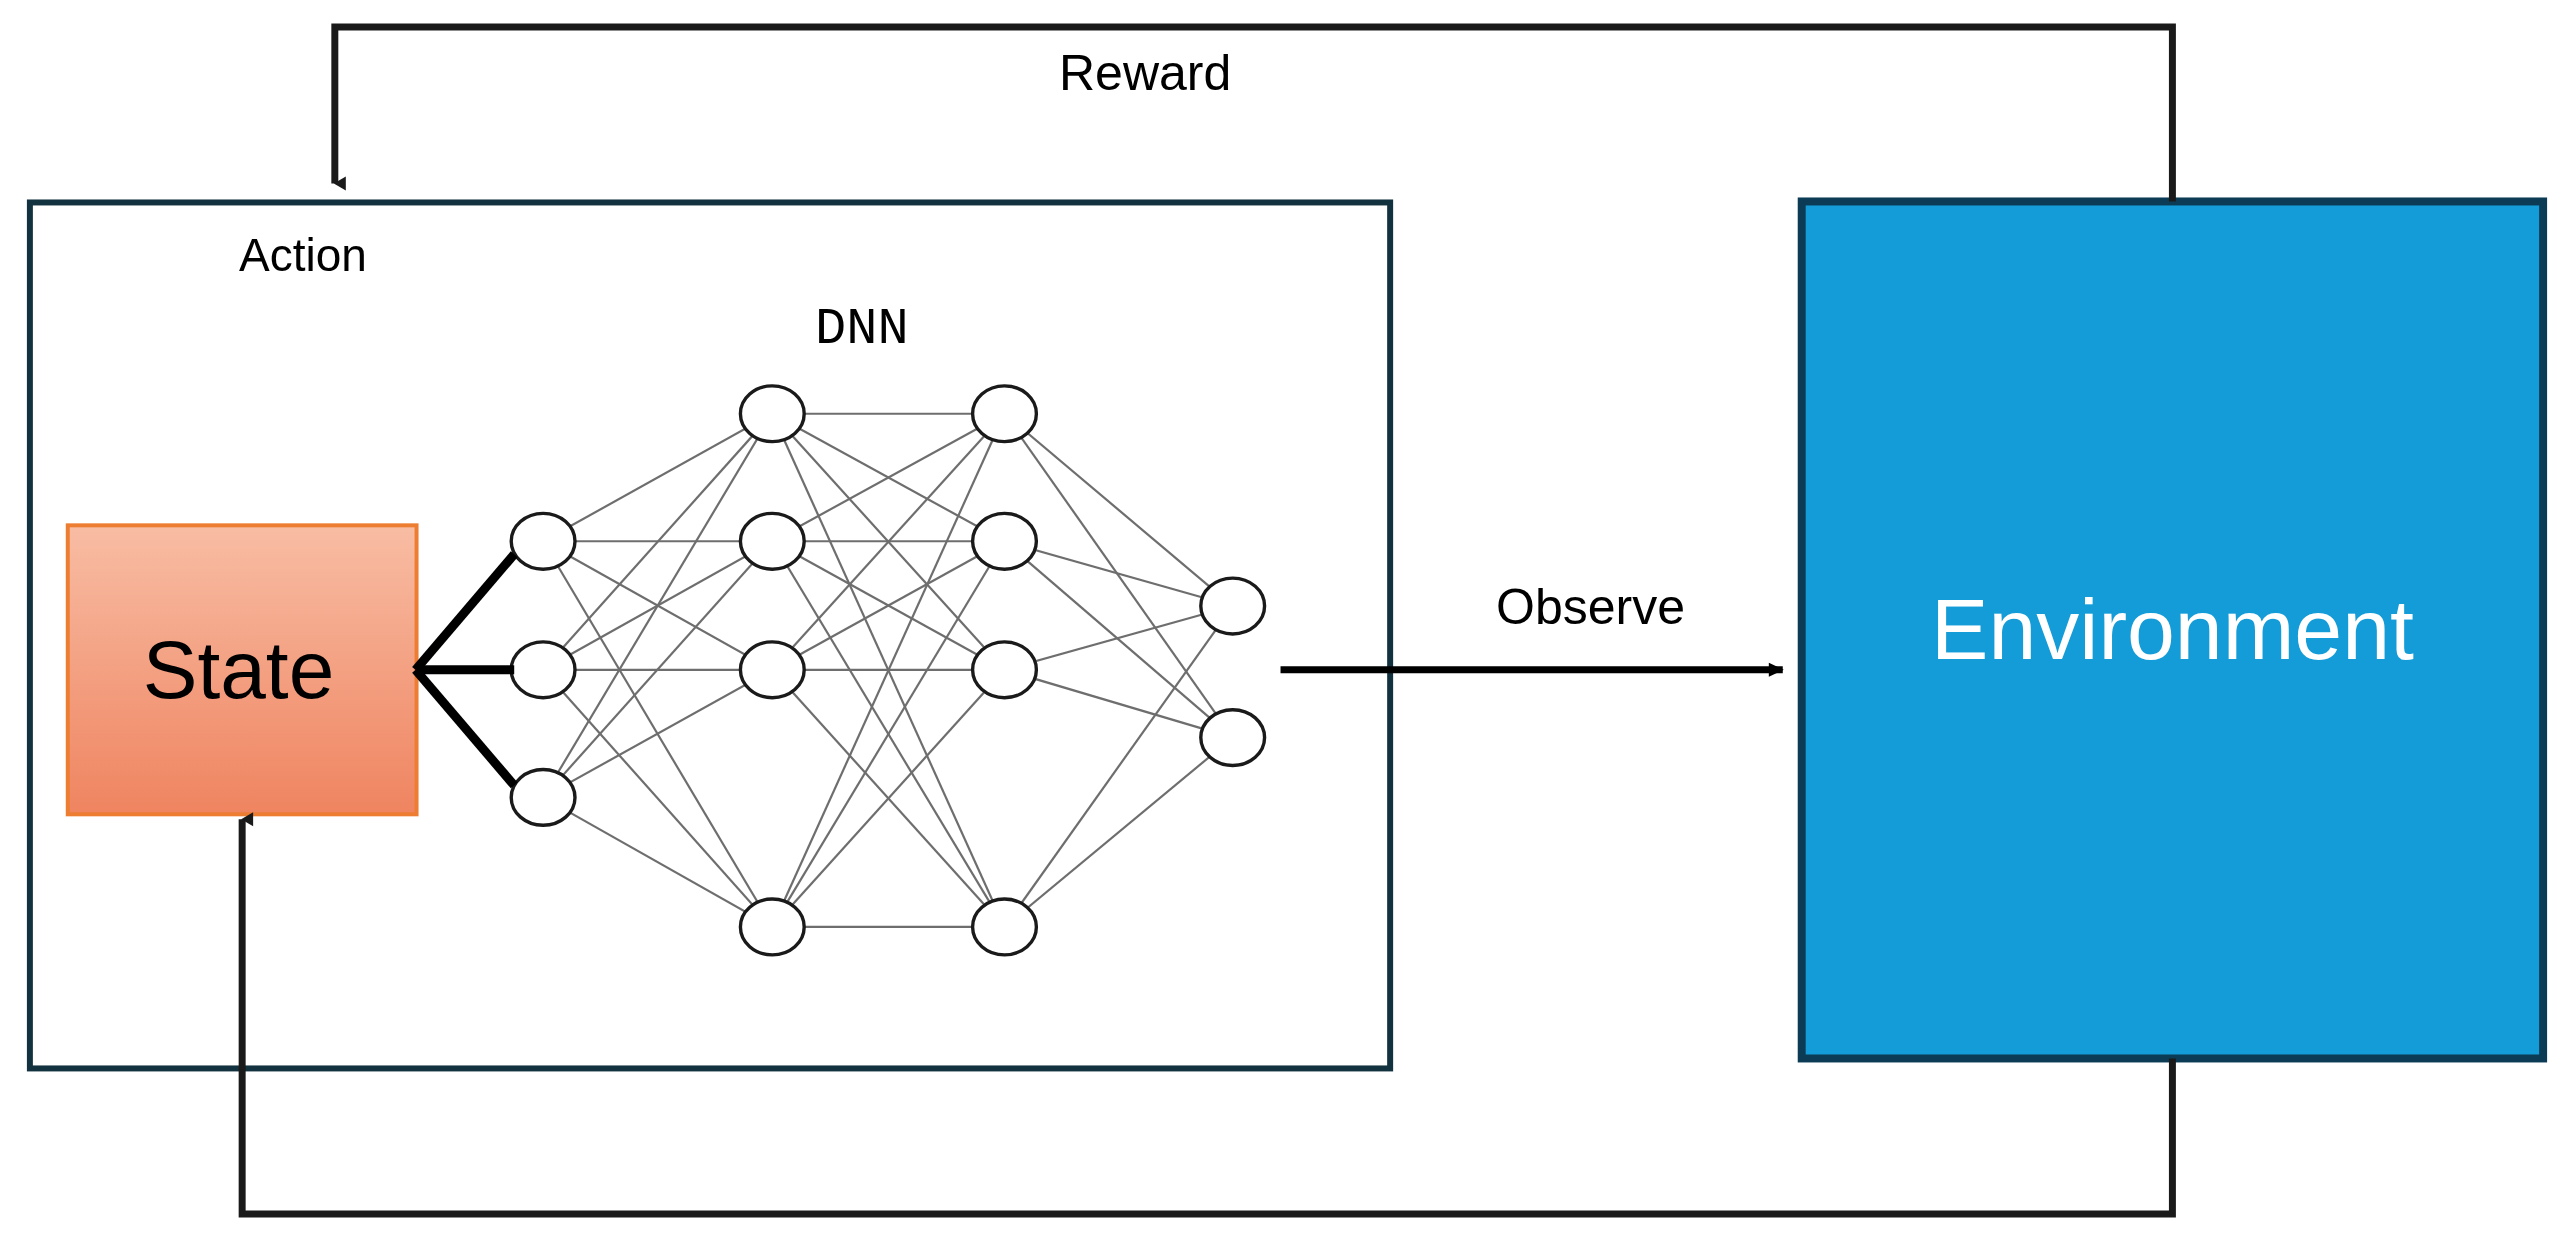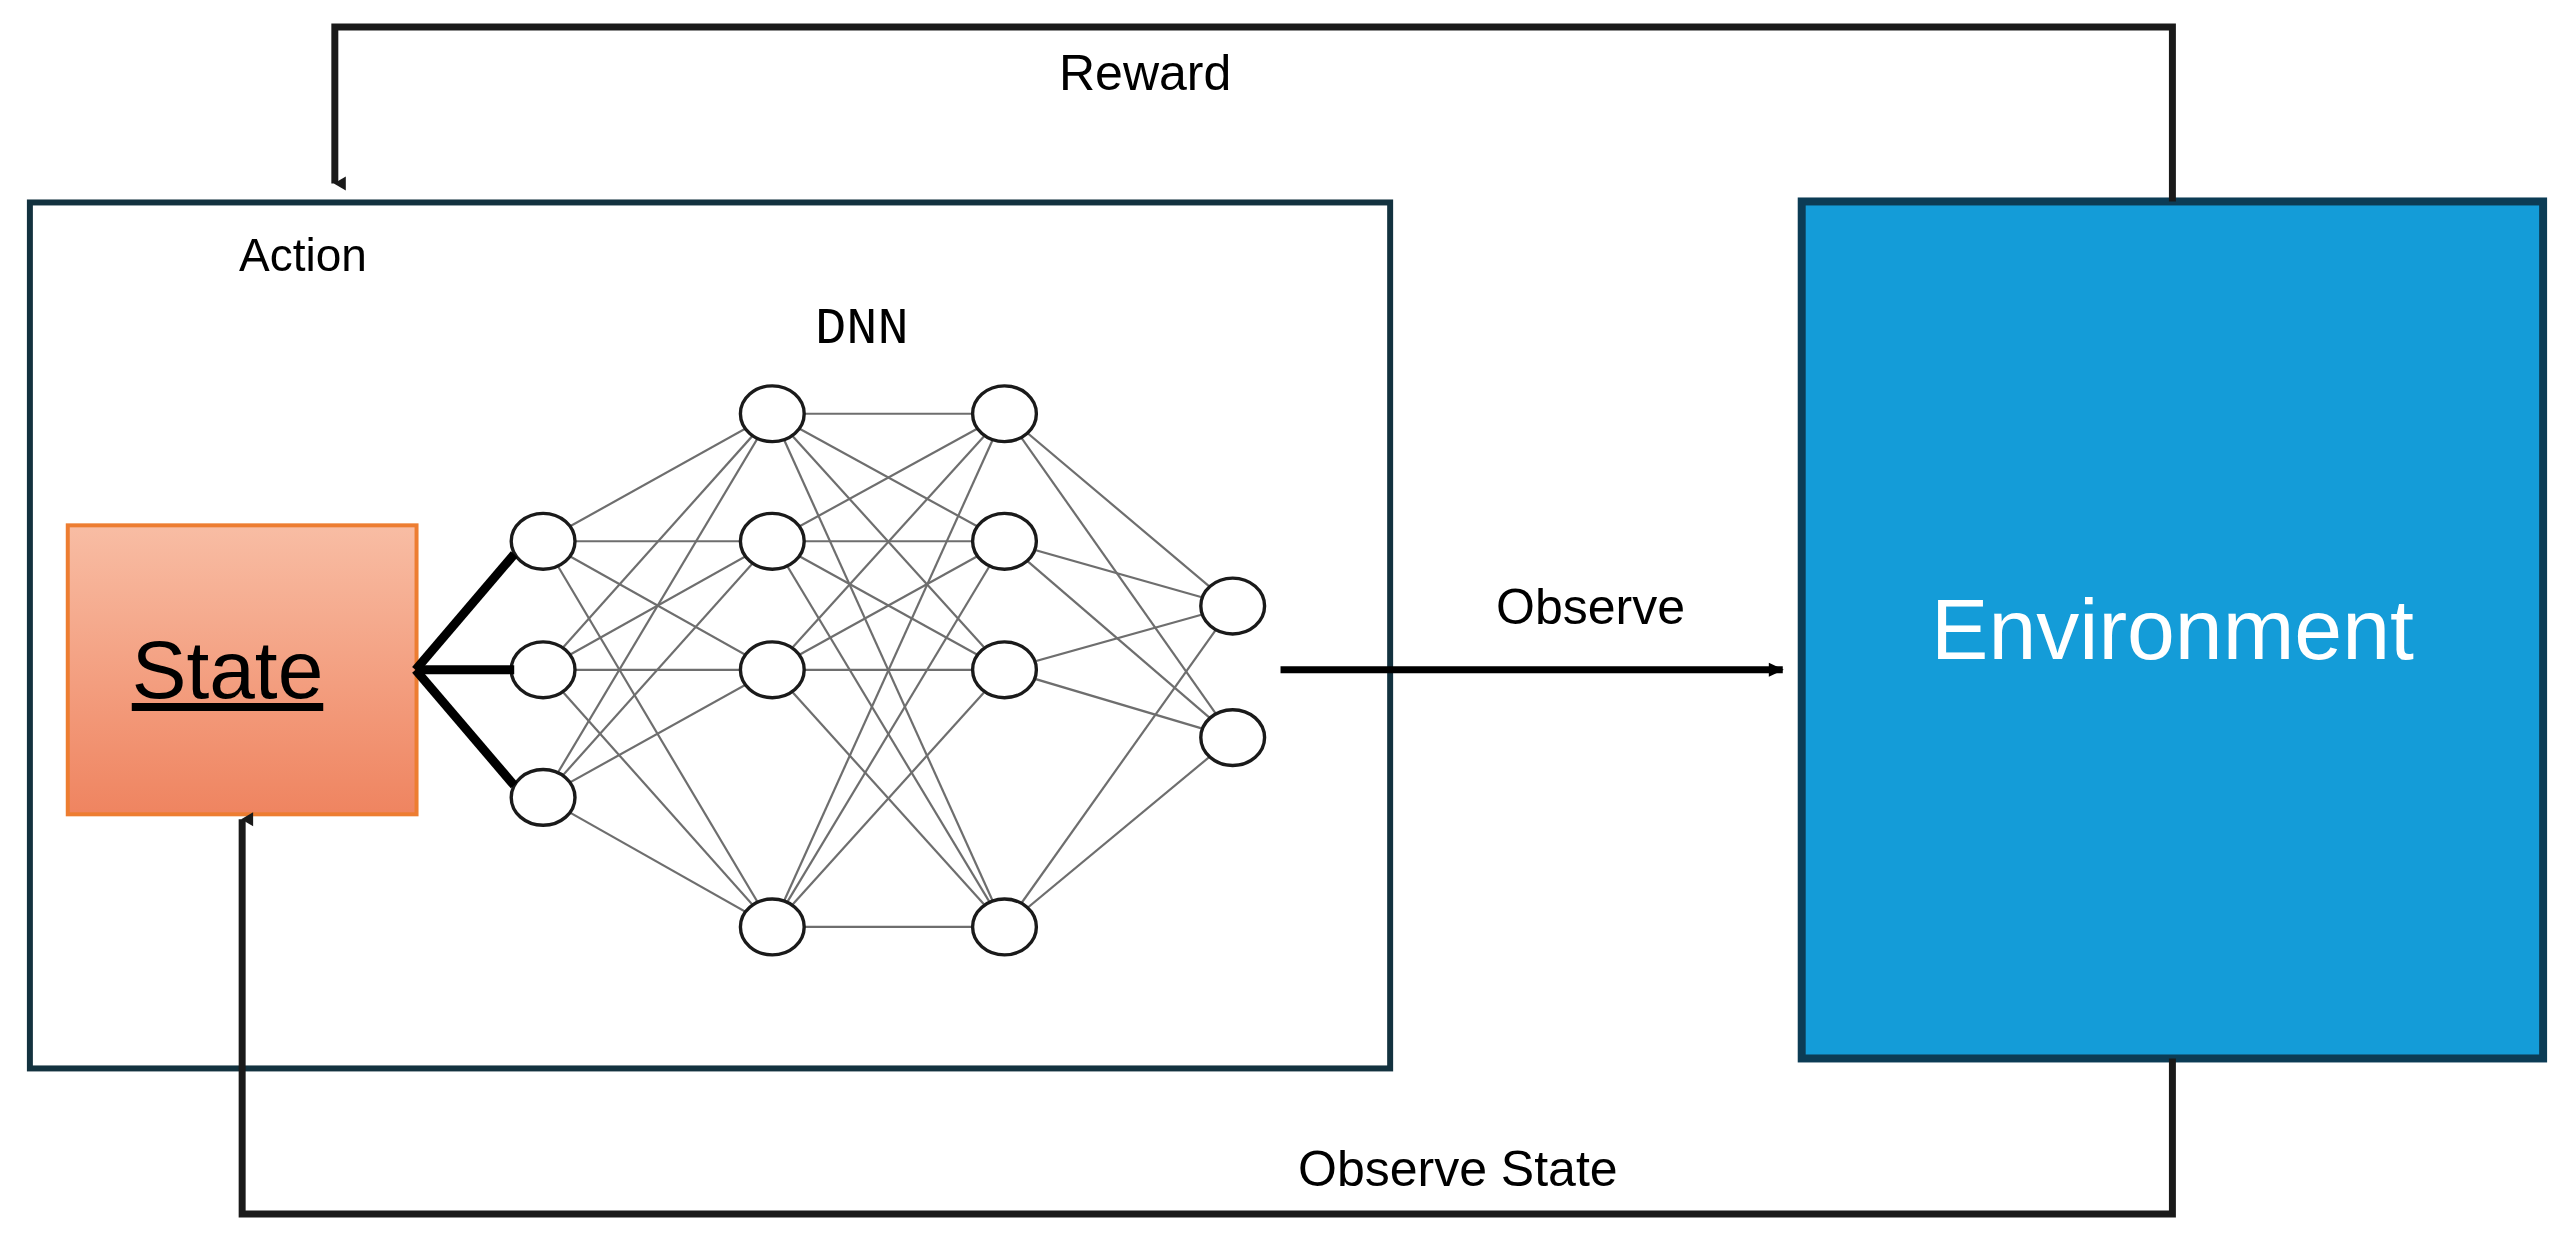--- a/index.html
+++ b/index.html
@@ -31,23 +31,23 @@
     font-family: "Liberation Sans", sans-serif;
     color: #000000;
     white-space: nowrap;
     line-height: 1;
   }
   #label-agent      { left: 239px;  top: 232px;  font-size: 46px; }
   #label-dnn        { left: 815px;  top: 304px;  font-size: 52px; font-family: Liberation Mono, monospace; }
   #label-reward     { left: 1059px; top: 48px;   font-size: 50px; }
   #label-action     { left: 1496px; top: 582px;  font-size: 50px; }
   #label-observe    { left: 1298px; top: 1144px; font-size: 50px; }
-  #label-state      { position: absolute; left: 53px; top: 525px; width: 349px; height: 289px;
+  #label-state      { position: absolute; left: 64px; top: 525px; width: 349px; height: 289px;
                       display: flex; align-items: center; justify-content: center;
-                      font-size: 82px; color: #000000; text-decoration: underline; }
+                      font-size: 82px; color: #000000; }
   #label-environment{ position: absolute; left: 1802px; top: 201px; width: 741px; height: 857px;
                       display: flex; align-items: center; justify-content: center;
                       font-size: 86px; color: #ffffff; text-align: center; }
 </style>
 </head>
 <body>
 
 <div id="stage">
 
   <svg id="diagram" viewBox="0 0 2585 1246" xmlns="http://www.w3.org/2000/svg">
@@ -148,20 +148,19 @@
   </svg>
 
   <div class="lbl" id="label-agent">Action</div>
 
   <div class="lbl" id="label-dnn">DNN</div>
 
   <div class="lbl" id="label-reward">Reward</div>
 
   <div class="lbl" id="label-action">Observe</div>
 
-  <div class="lbl" id="label-observe">Observe State</div>
 
   <div id="label-state">State</div>
 
   <div id="label-environment">Environment</div>
 
 </div>
 
 
 </body></html>

